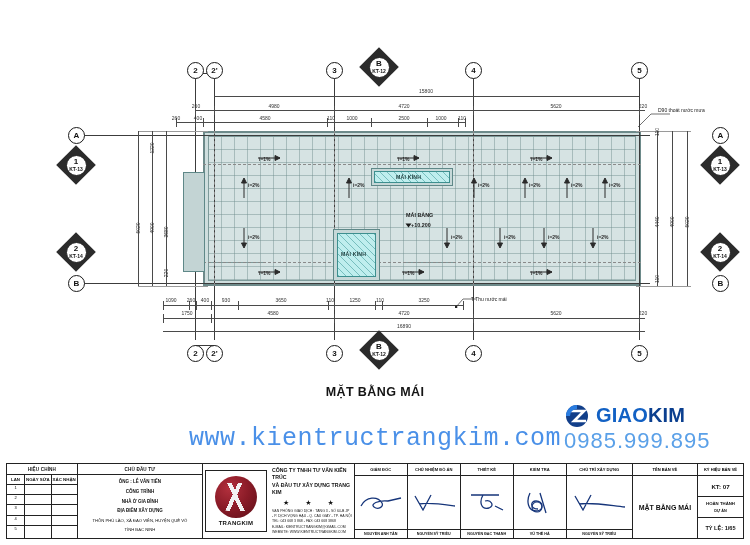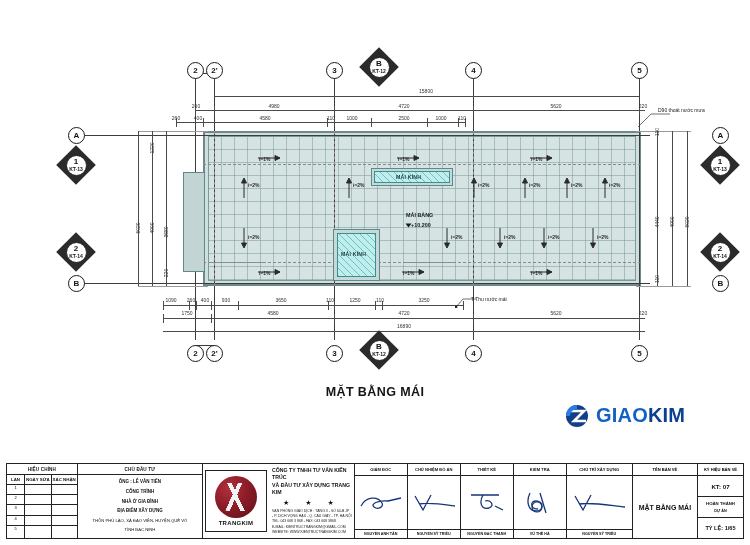--- a/index.html
+++ b/index.html
@@ -628,28 +628,30 @@
     <div class="dimtxt v" style="left:654px;top:292px;width:26px;">110</div>
 
     <div class="extline-h" style="left:138px;top:131px;width:70px;"></div>
     <div class="extline-h" style="left:138px;top:286px;width:70px;"></div>
     <div class="extline-h" style="left:636px;top:131px;width:55px;"></div>
     <div class="extline-h" style="left:636px;top:286px;width:55px;"></div>
   </div>
 
   <div id="plan-title">MẶT BẰNG MÁI</div>
 
+  <div id="watermark">www.kientructrangkim.com</div>
 
   <div id="brand">
     <svg id="brand-mark" viewBox="0 0 30 24">
       <circle cx="13" cy="12" r="11" fill="#123f8a"></circle>
       <path d="M6 7 H20 L10 17 H22" stroke="#fff" stroke-width="2.6" fill="none"></path>
       <path d="M2 12 a11 11 0 0 1 11 -11 l0 4 a7 7 0 0 0 -7 7 z" fill="#2a7de1"></path>
     </svg>
     <div id="brand-name"><span>GIAO</span><b>KIM</b></div>
+    <div id="brand-phone">0985.999.895</div>
   </div>
 
   <div id="titleblock">
 
     <div id="tb-rev" class="tb-cell">
       <div class="tb-head">HIỆU CHỈNH</div>
       <div class="cols">
         <div class="col narrow">
           <div class="tb-sub">LẦN</div>
           <div class="rowcell" style="font-size:4px;text-align:center;">1</div>

